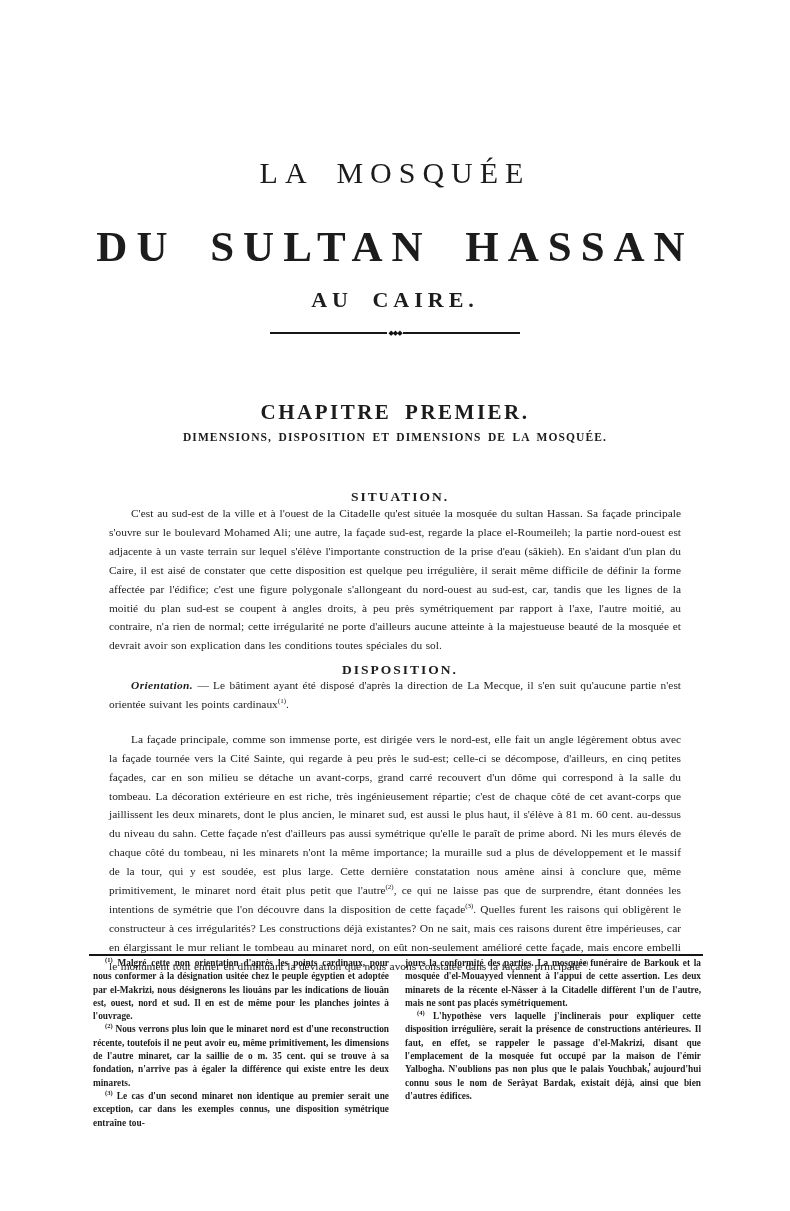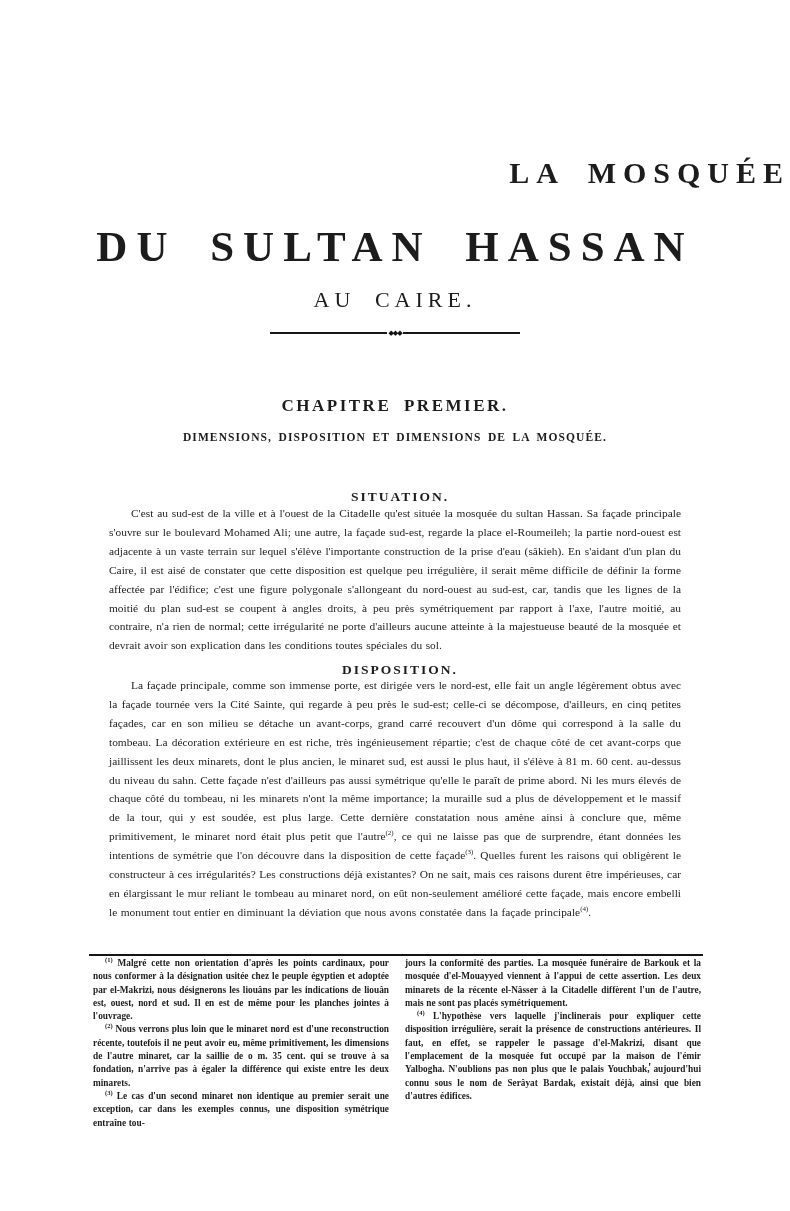--- a/index.html
+++ b/index.html
@@ -8,41 +8,41 @@
     background:#ffffff;
     color:#1c1c1c;
     font-family:"Liberation Serif","DejaVu Serif",serif;
     position:relative;
     overflow:hidden;
   }
   .abs { position:absolute; left:0; right:0; }
   .center { text-align:center; }
 
   .title-line1 {
-    top:136px; font-size:30px; font-weight:bold;
-    letter-spacing:7px; word-spacing:10px;text-align:right;
+    top:136px; font-size:30px; font-weight:normal;
+    letter-spacing:7px; word-spacing:10px;
   }
   .title-line2 {
     top:193px; font-size:43px; font-weight:bold;
     letter-spacing:9px; word-spacing:14px;
   }
   .title-line3 {
-    top:269px; font-size:22px; font-weight:normal;
+    top:269px; font-size:22px; font-weight:bold;
     letter-spacing:5px; word-spacing:9px;
   }
 
   .divider {
     position:absolute; top:329px; left:270px; width:250px; height:8px;
     display:flex; align-items:center;
   }
   .div-line { flex:1; height:2px; background:#161616; }
   .div-orn { font-size:7px; letter-spacing:-1px; line-height:1; padding:0 1px; color:#111; }
 
   .chapter-heading {
-    top:379px; font-size:17px; font-weight:bold;
+    top:379px; font-size:21px; font-weight:bold;
     letter-spacing:2.5px; word-spacing:6px;
   }
   .chapter-subheading {
     top:416px; font-size:11.5px; font-weight:bold;
     letter-spacing:1.1px; word-spacing:2.5px;
   }
 
   .section-heading {
     font-size:13.5px; font-weight:bold; letter-spacing:2px; word-spacing:3px;padding-left:10px;
   }
@@ -116,20 +116,21 @@
 <section>
   <h5 class="abs center section-heading situation-heading">SITUATION.</h5>
   <div class="text-block situation-para">
     <p class="body-para">C'est au sud-est de la ville et à l'ouest de la Citadelle qu'est située la mosquée du sultan Hassan. Sa façade principale s'ouvre sur le boulevard Mohamed Ali; une autre, la façade sud-est, regarde la place el-Roumeileh; la partie nord-ouest est adjacente à un vaste terrain sur lequel s'élève l'importante construction de la prise d'eau (sâkieh). En s'aidant d'un plan du Caire, il est aisé de constater que cette disposition est quelque peu irrégulière, il serait même difficile de définir la forme affectée par l'édifice; c'est une figure polygonale s'allongeant du nord-ouest au sud-est, car, tandis que les lignes de la moitié du plan sud-est se coupent à angles droits, à peu près symétriquement par rapport à l'axe, l'autre moitié, au contraire, n'a rien de normal; cette irrégularité ne porte d'ailleurs aucune atteinte à la majestueuse beauté de la mosquée et devrait avoir son explication dans les conditions toutes spéciales du sol.</p>
   </div>
 </section>
 
 <section>
   <h5 class="abs center section-heading disposition-heading">DISPOSITION.</h5>
   <div class="text-block disposition-block">
+    <p class="body-para"><em class="lead">Orientation.</em> — Le bâtiment ayant été disposé d'après la direction de La Mecque, il s'en suit qu'aucune partie n'est orientée suivant les points cardinaux<sup class="fnref">(1)</sup>.</p>
     <p class="body-para">La façade principale, comme son immense porte, est dirigée vers le nord-est, elle fait un angle légèrement obtus avec la façade tournée vers la Cité Sainte, qui regarde à peu près le sud-est; celle-ci se décompose, d'ailleurs, en cinq petites façades, car en son milieu se détache un avant-corps, grand carré recouvert d'un dôme qui correspond à la salle du tombeau. La décoration extérieure en est riche, très ingénieusement répartie; c'est de chaque côté de cet avant-corps que jaillissent les deux minarets, dont le plus ancien, le minaret sud, est aussi le plus haut, il s'élève à 81 m. 60 cent. au-dessus du niveau du sahn. Cette façade n'est d'ailleurs pas aussi symétrique qu'elle le paraît de prime abord. Ni les murs élevés de chaque côté du tombeau, ni les minarets n'ont la même importance; la muraille sud a plus de développement et le massif de la tour, qui y est soudée, est plus large. Cette dernière constatation nous amène ainsi à conclure que, même primitivement, le minaret nord était plus petit que l'autre<sup class="fnref">(2)</sup>, ce qui ne laisse pas que de surprendre, étant données les intentions de symétrie que l'on découvre dans la disposition de cette façade<sup class="fnref">(3)</sup>. Quelles furent les raisons qui obligèrent le constructeur à ces irrégularités? Les constructions déjà existantes? On ne sait, mais ces raisons durent être impérieuses, car en élargissant le mur reliant le tombeau au minaret nord, on eût non-seulement amélioré cette façade, mais encore embelli le monument tout entier en diminuant la déviation que nous avons constatée dans la façade principale<sup class="fnref">(4)</sup>.</p>
   </div>
 </section>
 
 <footer>
   <hr class="fn-rule">
   <div class="footnotes">
     <div class="fn-col">
       <p class="fn-para"><sup class="fnref">(1)</sup> Malgré cette non orientation d'après les points cardinaux, pour nous conformer à la désignation usitée chez le peuple égyptien et adoptée par el-Makrizi, nous désignerons les liouâns par les indications de liouân est, ouest, nord et sud. Il en est de même pour les planches jointes à l'ouvrage.</p>
       <p class="fn-para"><sup class="fnref">(2)</sup> Nous verrons plus loin que le minaret nord est d'une reconstruction récente, toutefois il ne peut avoir eu, même primitivement, les dimensions de l'autre minaret, car la saillie de o m. 35 cent. qui se trouve à sa fondation, n'arrive pas à égaler la différence qui existe entre les deux minarets.</p>

